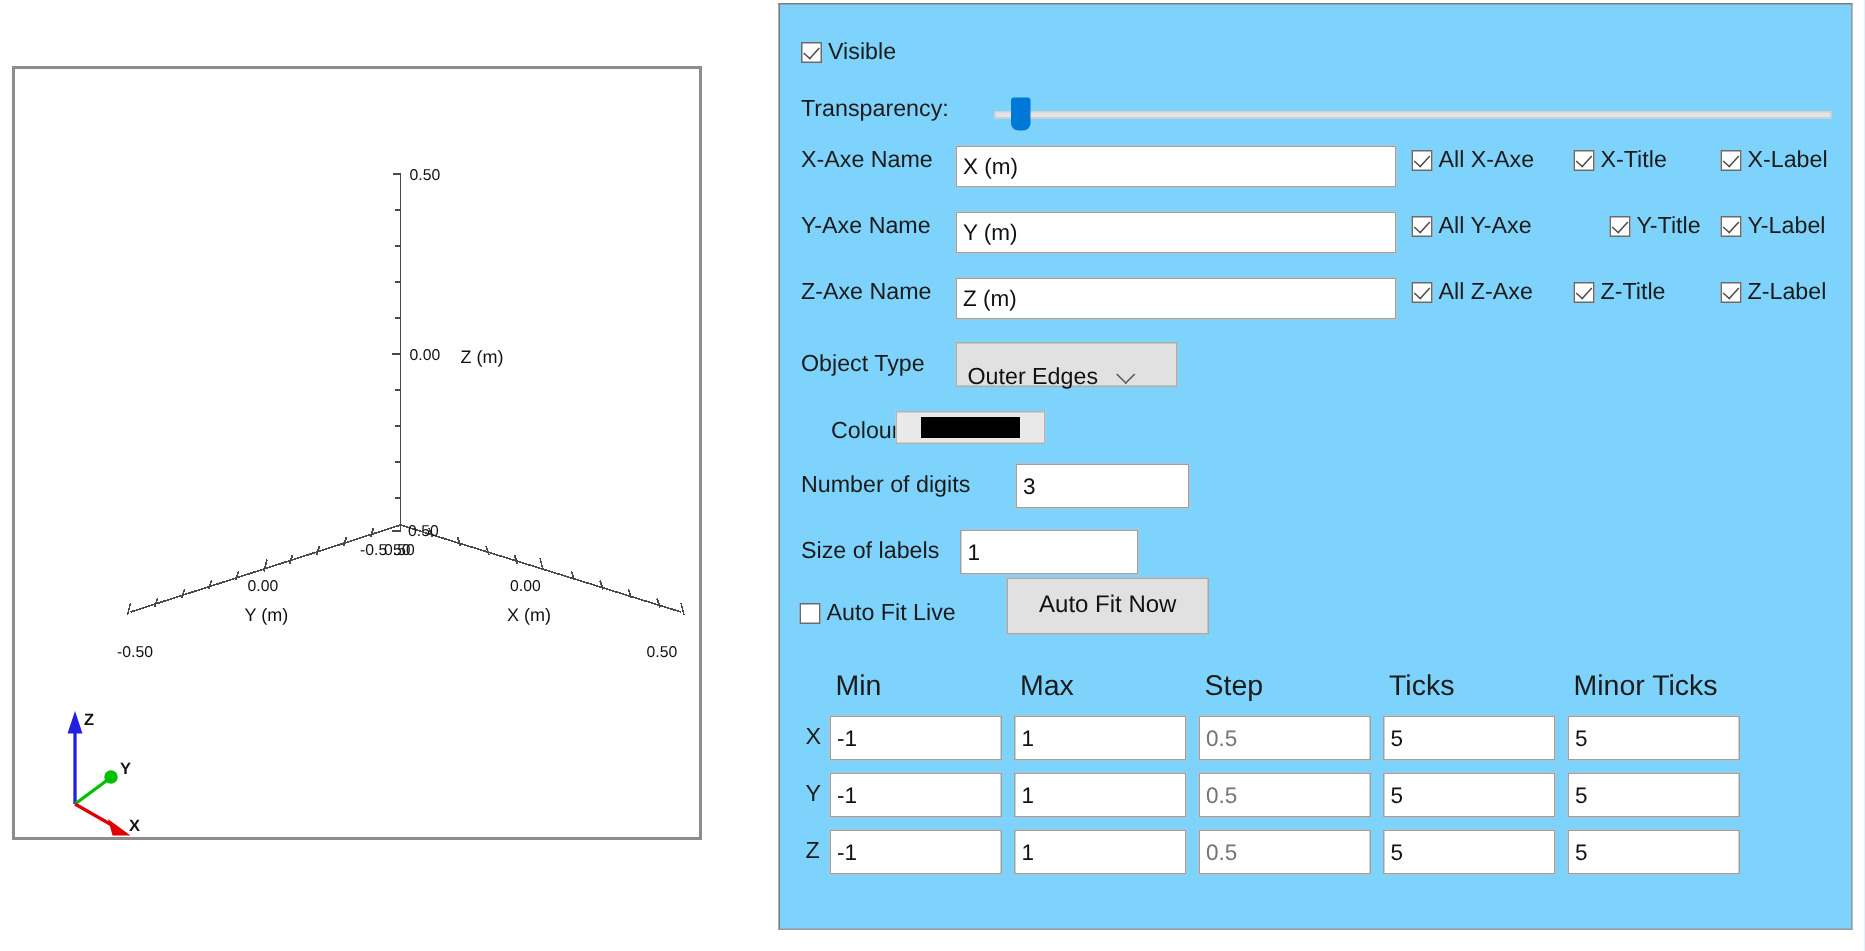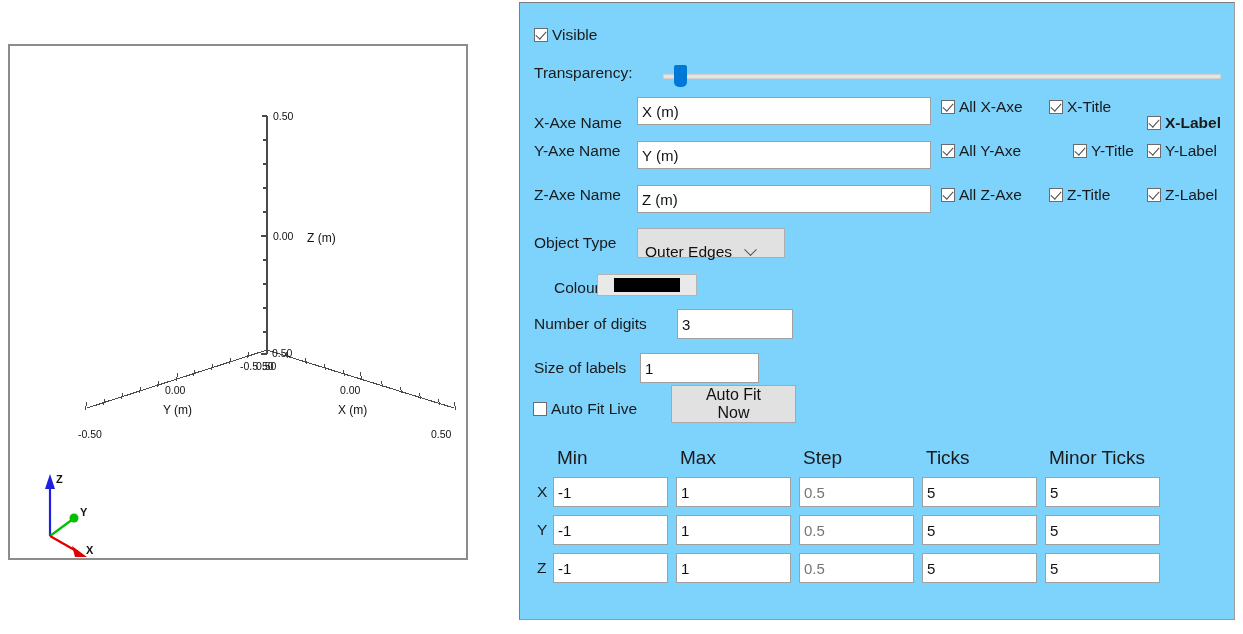--- a/index.html
+++ b/index.html
@@ -242,37 +242,37 @@
     </div>
 
     <div class="row" style="left:14px; top:62px;">
       <span class="lbl">Transparency:</span>
     </div>
     <div style="position:absolute; left:143px; top:62px; width:558px; height:22px;">
       <div class="slider-track"></div>
       <div class="slider-handle" id="transp-handle" style="left: calc(2% + 0px);"></div>
     </div>
 
-    <div class="row" style="left:14px; top:96px;margin-top:16px;">
+    <div class="row" style="left:14px; top:96px;">
       <span class="lbl">X-Axe Name</span>
     </div>
     <input class="tin" style="position: absolute; left: 117px; top: 94px; width: 294px;" value="X (m)">
     <div class="row" style="left:421px; top:96px;">
       <div class="cbwrap">
         <span class="cb checked"></span>
         <span class="lbl">All X-Axe</span>
       </div>
     </div>
     <div class="row" style="left:529px; top:96px;">
       <div class="cbwrap">
         <span class="cb checked"></span>
         <span class="lbl">X-Title</span>
       </div>
     </div>
-    <div class="row" style="left:627px; top:112px;font-weight:bold;">
+    <div class="row" style="left:627px; top:96px;">
       <div class="cbwrap">
         <span class="cb checked"></span>
         <span class="lbl">X-Label</span>
       </div>
     </div>
 
     <div class="row" style="left:14px; top:140px;">
       <span class="lbl">Y-Axe Name</span>
     </div>
     <input class="tin" style="position: absolute; left: 117px; top: 138px; width: 294px;" value="Y (m)">
@@ -342,21 +342,21 @@
       <span class="lbl">Size of labels</span>
     </div>
     <input class="tin" style="position: absolute; left: 120px; top: 350px; width: 119px; height: 30px;" value="1">
 
     <div class="row" style="left:13px; top:398px;">
       <div class="cbwrap">
         <span class="cb"></span>
         <span class="lbl">Auto Fit Live</span>
       </div>
     </div>
-    <button class="pbtn" style="position:absolute; left:151px; top:382px; width:125px;">Auto Fit Now</button>
+    <button class="pbtn" style="position:absolute; left:151px; top:382px; width:135px;">Auto Fit Now</button>
 
     <div id="grid">
       <div class="ghead">
         <div style="width:16px;"></div>
         <div class="gh" style="width:123px;">Min</div>
         <div class="gh" style="width:123px;">Max</div>
         <div class="gh" style="width:123px;">Step</div>
         <div class="gh" style="width:123px;">Ticks</div>
         <div class="gh" style="width:123px;">Minor Ticks</div>
       </div>

